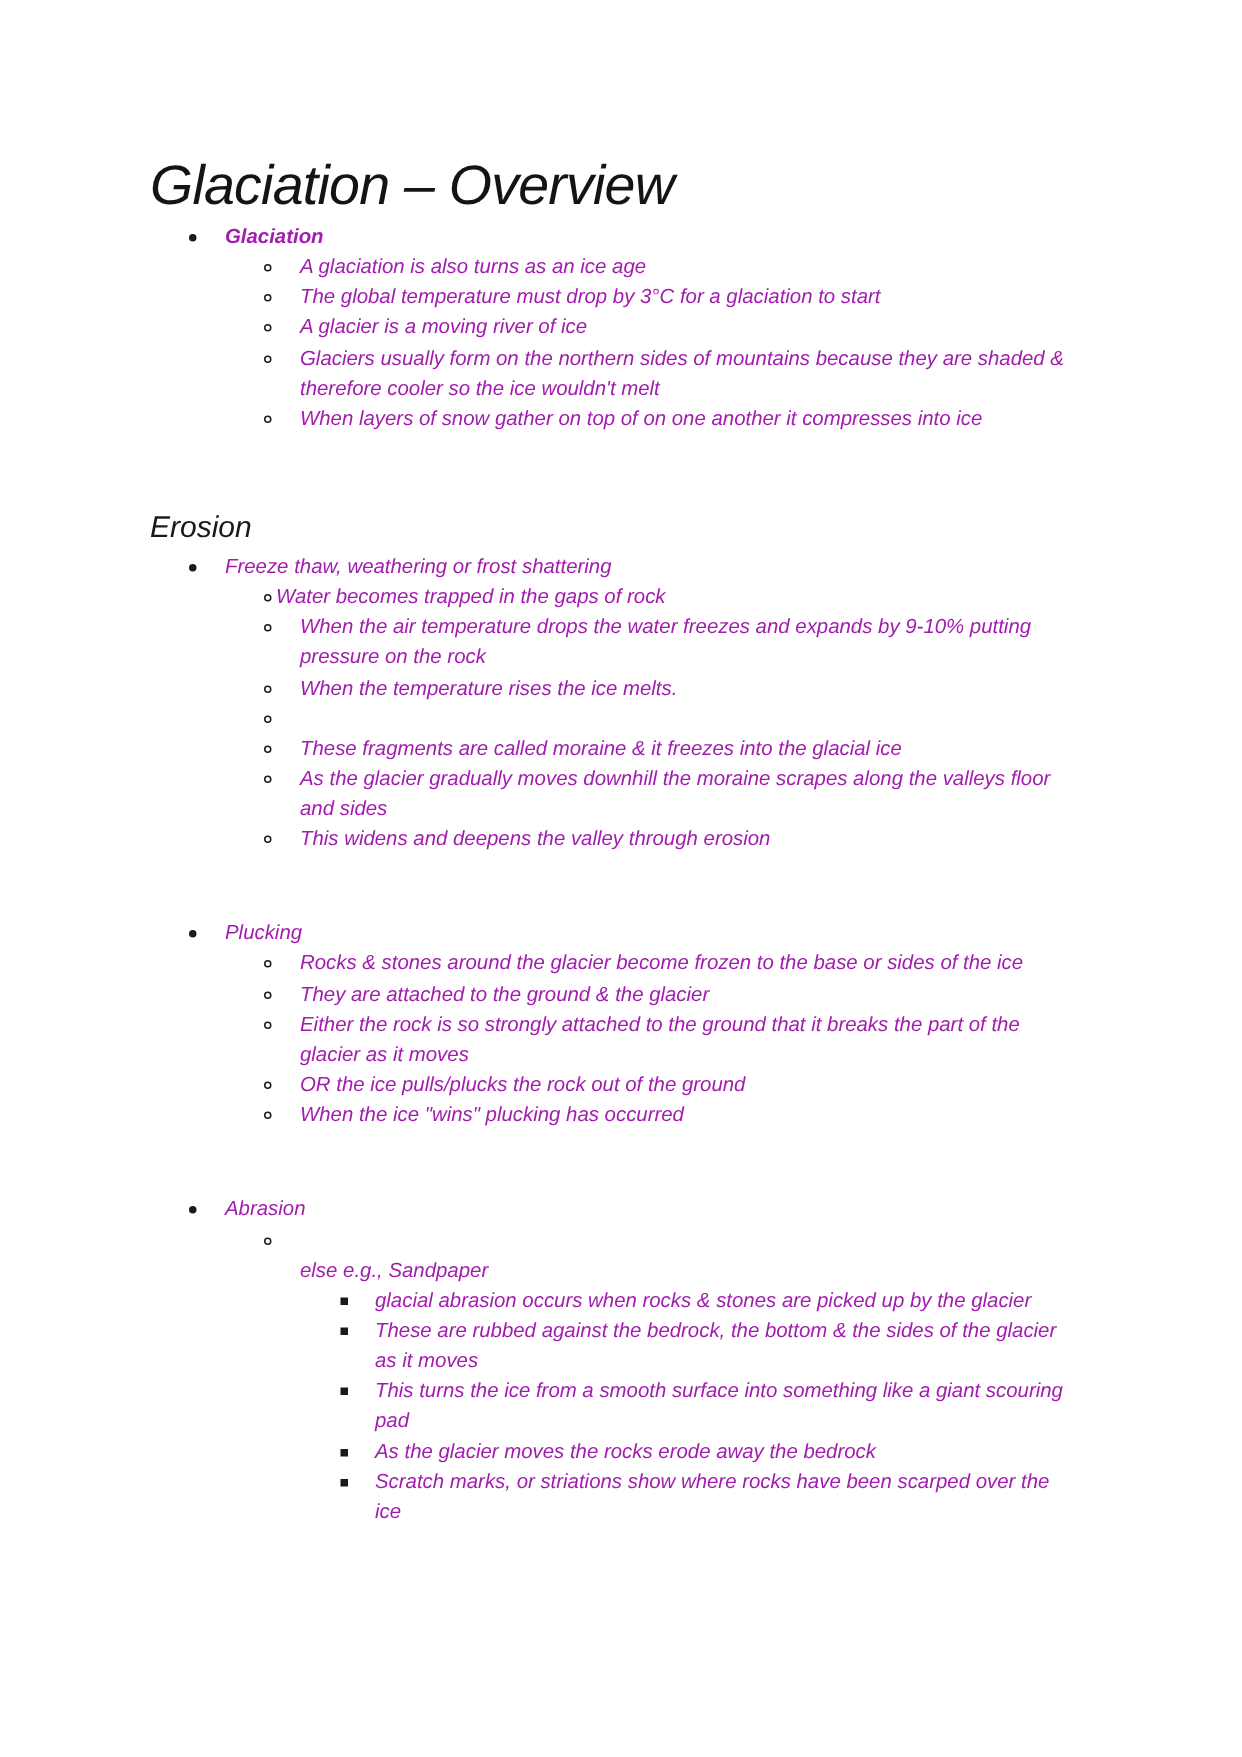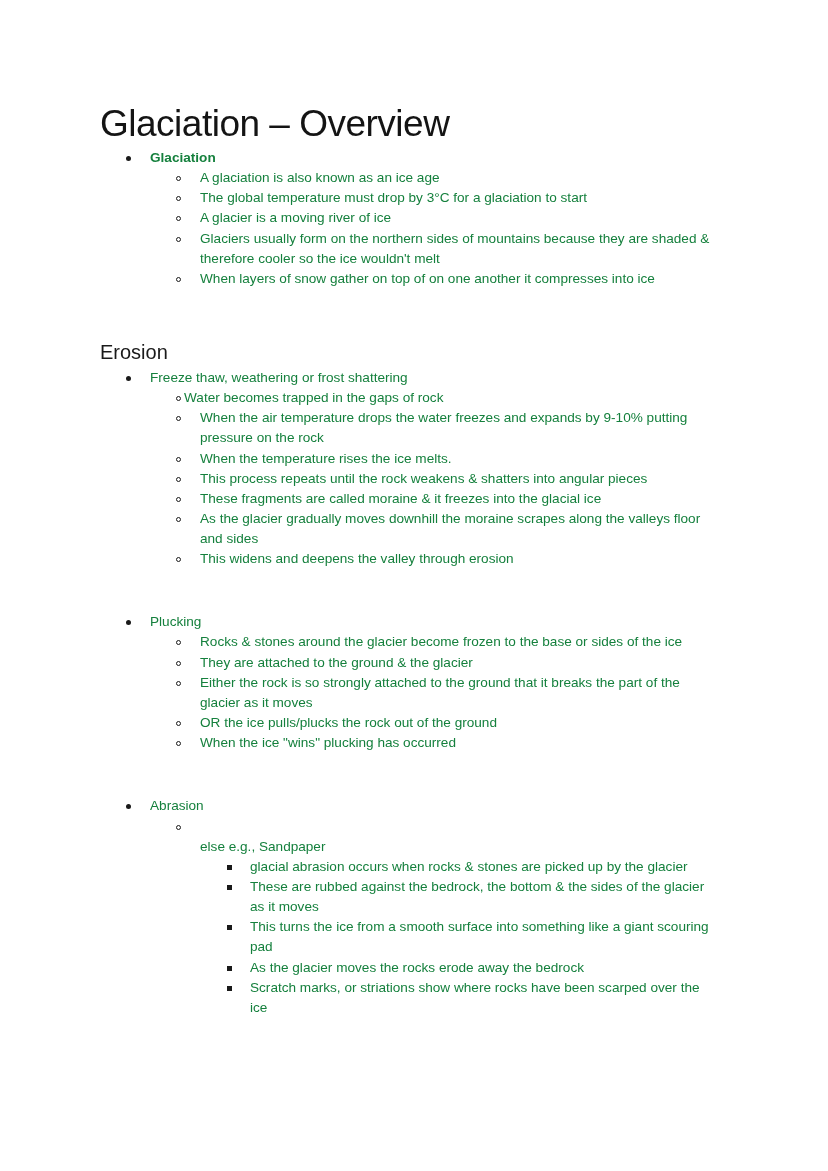--- a/index.html
+++ b/index.html
@@ -1,50 +1,50 @@
 <!DOCTYPE html>
 <html><head>
   <meta charset="utf-8">
   <style>
     html, body { margin: 0; padding: 0; background: #ffffff; }
     body {
       width: 828px; height: 1171px; position: relative; overflow: hidden;
       font-family: "Liberation Sans", "DejaVu Sans", sans-serif;
       color: #1a1a1a;
     }
-    .page { position: absolute; left: 0; top: 0; width: 824px; height: 1171px; background: #fff; }
+    .page { position: absolute; left: 0; top: 0; width: 824px; height: 1171px; background: #fff; font-style: italic; }
     .title {
       position: absolute; left: 100px; top: 101px;
       font-size: 37px; line-height: 46px; font-weight: 400; letter-spacing: -0.5px;
       color: #141414; white-space: nowrap;
     }
     .heading2 {
       position: absolute; left: 100px; top: 339px;
       font-size: 20px; line-height: 26px; color: #1a1a1a; white-space: nowrap;
     }
     .line {
-      position: absolute; font-size: 13.6px; line-height: 20px; white-space: nowrap; color: #15803d;
+      position: absolute; font-size: 13.6px; line-height: 20px; white-space: nowrap; color: #a21caf;
     }
     .bold { font-weight: 700; }
     .dot { width: 5px; height: 5px; border-radius: 50%; background: #1a1a1a; position: absolute; }
     .circ { width: 5px; height: 5px; border-radius: 50%; border: 1px solid #1a1a1a; position: absolute; box-sizing: border-box; }
     .sq { width: 5px; height: 5px; background: #1a1a1a; position: absolute; }
   </style>
 </head>
 <body>
 
 <div class="page">
 
   <div class="title">Glaciation – Overview</div>
 
   <span class="dot" style="left:126px; top:156px;"></span>
   <div class="line bold" style="left:150px; top:148px;">Glaciation</div>
 
   <span class="circ" style="left:176px; top:176px;"></span>
-  <div class="line" style="left:200px; top:168px;"> A glaciation is also known as an ice age</div>
+  <div class="line" style="left:200px; top:168px;"> A glaciation is also turns as an ice age</div>
   <span class="circ" style="left:176px; top:196px;"></span>
   <div class="line" style="left:200px; top:188px;">The global temperature must drop by 3°C for a glaciation to start</div>
   <span class="circ" style="left:176px; top:216px;"></span>
   <div class="line" style="left:200px; top:208px;">A glacier is a moving river of ice</div>
   <span class="circ" style="left:176px; top:237px;"></span>
   <div class="line" style="left:200px; top:229px;">Glaciers usually form on the northern sides of mountains because they are shaded &amp;</div>
   <div class="line" style="left:200px; top:249px;">therefore cooler so the ice wouldn't melt</div>
   <span class="circ" style="left:176px; top:277px;"></span>
   <div class="line" style="left:200px; top:269px;">When layers of snow gather on top of on one another it compresses into ice</div>
 
@@ -54,21 +54,20 @@
   <div class="line" style="left:150px; top:368px;">Freeze thaw, weathering or frost shattering</div>
 
   <span class="circ" style="left:176px; top:396px;"></span>
   <div class="line" style="left:184px; top:388px;">Water becomes trapped in the gaps of rock</div>
   <span class="circ" style="left:176px; top:416px;"></span>
   <div class="line" style="left:200px; top:408px;">When the air temperature drops the water freezes and expands by 9-10% putting</div>
   <div class="line" style="left:200px; top:428px;">pressure on the rock</div>
   <span class="circ" style="left:176px; top:457px;"></span>
   <div class="line" style="left:200px; top:449px;">When the temperature rises the ice melts.</div>
   <span class="circ" style="left:176px; top:477px;"></span>
-  <div class="line" style="left:200px; top:469px;">This process repeats until the rock weakens &amp; shatters into angular pieces</div>
   <span class="circ" style="left:176px; top:497px;"></span>
   <div class="line" style="left:200px; top:489px;">These fragments are called moraine &amp; it freezes into the glacial ice</div>
   <span class="circ" style="left:176px; top:517px;"></span>
   <div class="line" style="left:200px; top:509px;"> As the glacier gradually moves downhill the moraine scrapes along the valleys floor</div>
   <div class="line" style="left:200px; top:529px;">and sides</div>
   <span class="circ" style="left:176px; top:557px;"></span>
   <div class="line" style="left:200px; top:549px;">This widens and deepens the valley through erosion</div>
 
   <span class="dot" style="left:126px; top:620px;"></span>
   <div class="line" style="left:150px; top:612px;">Plucking</div>

